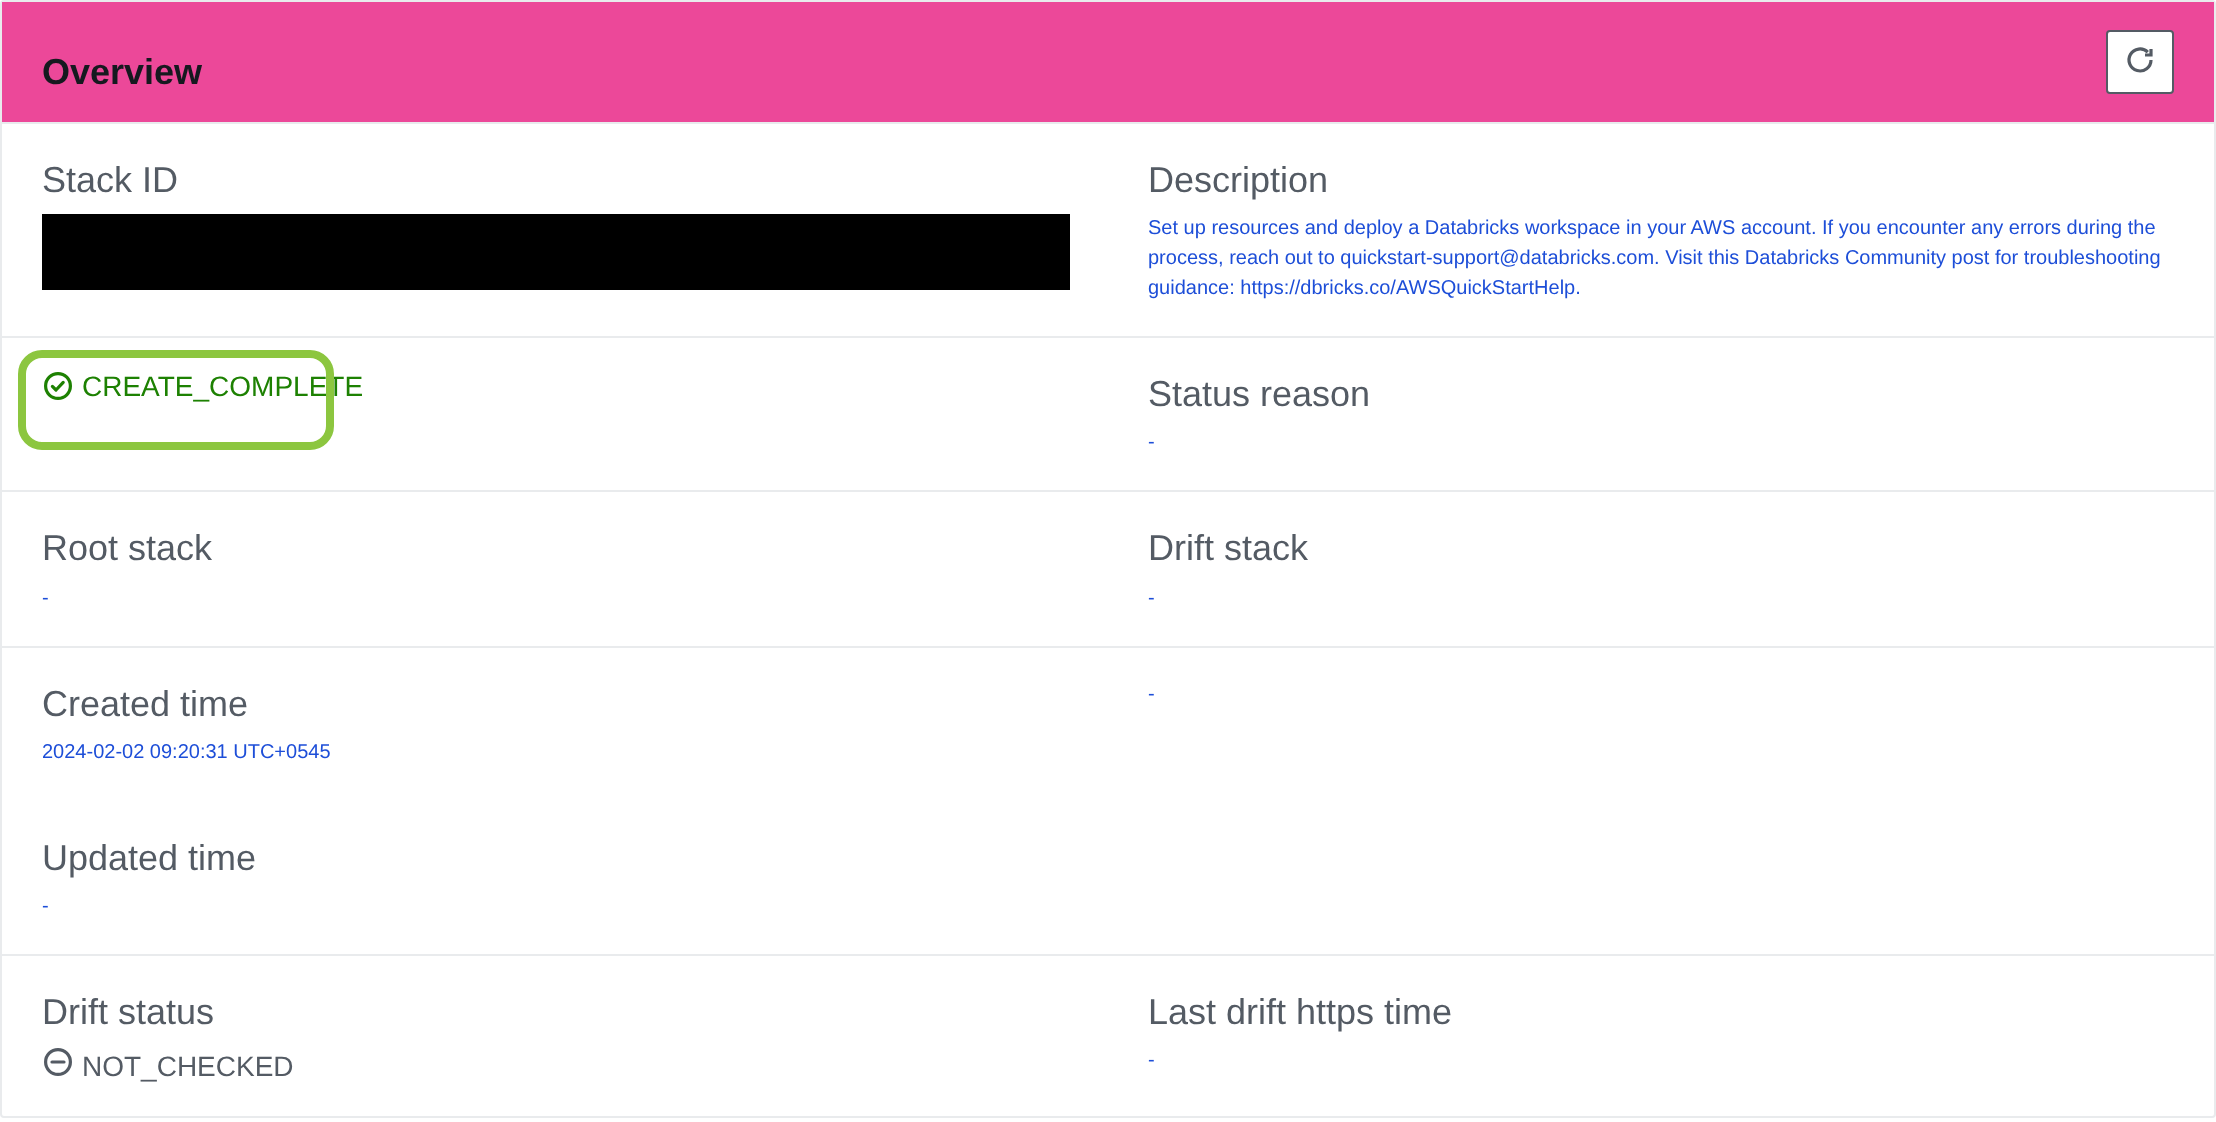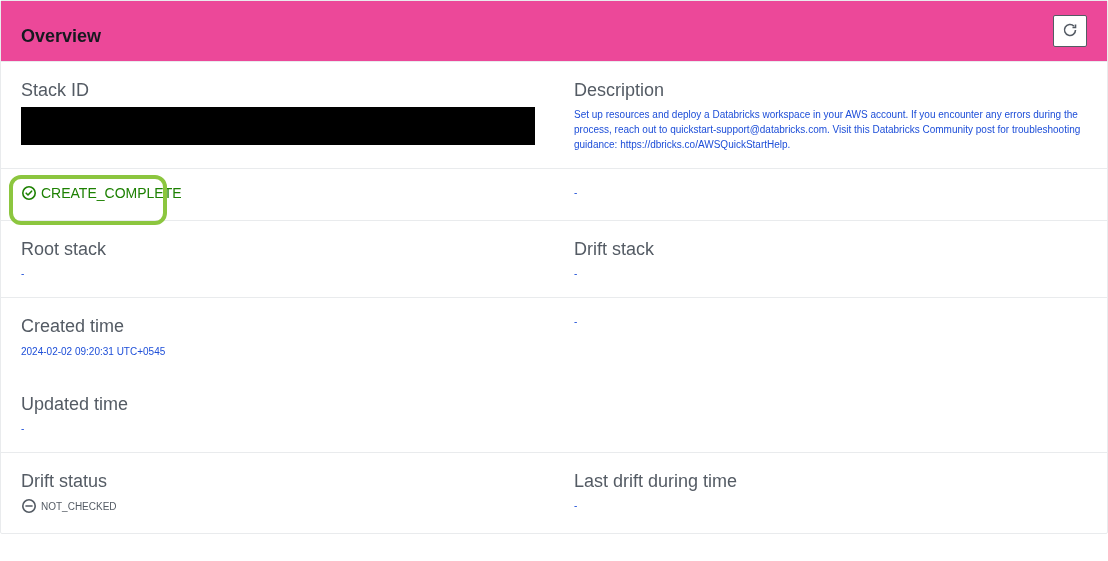--- a/index.html
+++ b/index.html
@@ -75,21 +75,21 @@
     gap: 4px;
     color: #1d8102;
     font-size: 14px;
   }
   .status-line svg { width: 16px; height: 16px; flex-shrink: 0; }
   .drift-line {
     display: inline-flex;
     align-items: center;
     gap: 4px;
     color: #545b64;
-    font-size: 10px;
+    font-size: 14px;
   }
   .drift-line svg { width: 16px; height: 16px; flex-shrink: 0; }
   .highlight-ring {
     position: absolute;
     border: 4px solid #8cc63f;
     border-radius: 12px;
     pointer-events: none;
   }
   .status-cell-wrap { position: relative; }
   .subgroup { margin-top: 33px; }
@@ -131,20 +131,21 @@
           <span>
             <svg viewBox="0 0 16 16">
               <circle cx="8" cy="8" r="6.2" fill="none" stroke="#1d8102" stroke-width="1.6"></circle>
               <path d="M5.2 8.2l1.8 1.8 3.6-3.8" fill="none" stroke="#1d8102" stroke-width="1.6" stroke-linecap="round" stroke-linejoin="round"></path>
             </svg>
           </span>
           <span>CREATE_COMPLETE</span>
         </div>
       </div>
       <div class="cell">
+        <div class="label">Status reason</div>
         <div class="value">-</div>
       </div>
     </div>
 
     <div class="row">
       <div class="cell">
         <div class="label">Root stack</div>
         <div class="value">-</div>
       </div>
       <div class="cell">
@@ -174,19 +175,19 @@
           <span>
             <svg viewBox="0 0 16 16">
               <circle cx="8" cy="8" r="6.2" fill="none" stroke="#545b64" stroke-width="1.6"></circle>
               <line x1="5" y1="8" x2="11" y2="8" stroke="#545b64" stroke-width="1.6" stroke-linecap="round"></line>
             </svg>
           </span>
           <span>NOT_CHECKED</span>
         </div>
       </div>
       <div class="cell">
-        <div class="label">Last drift during time</div>
+        <div class="label">Last drift https time</div>
         <div class="value">-</div>
       </div>
     </div>
 
   </div>
 </div>
 
 </body></html>

